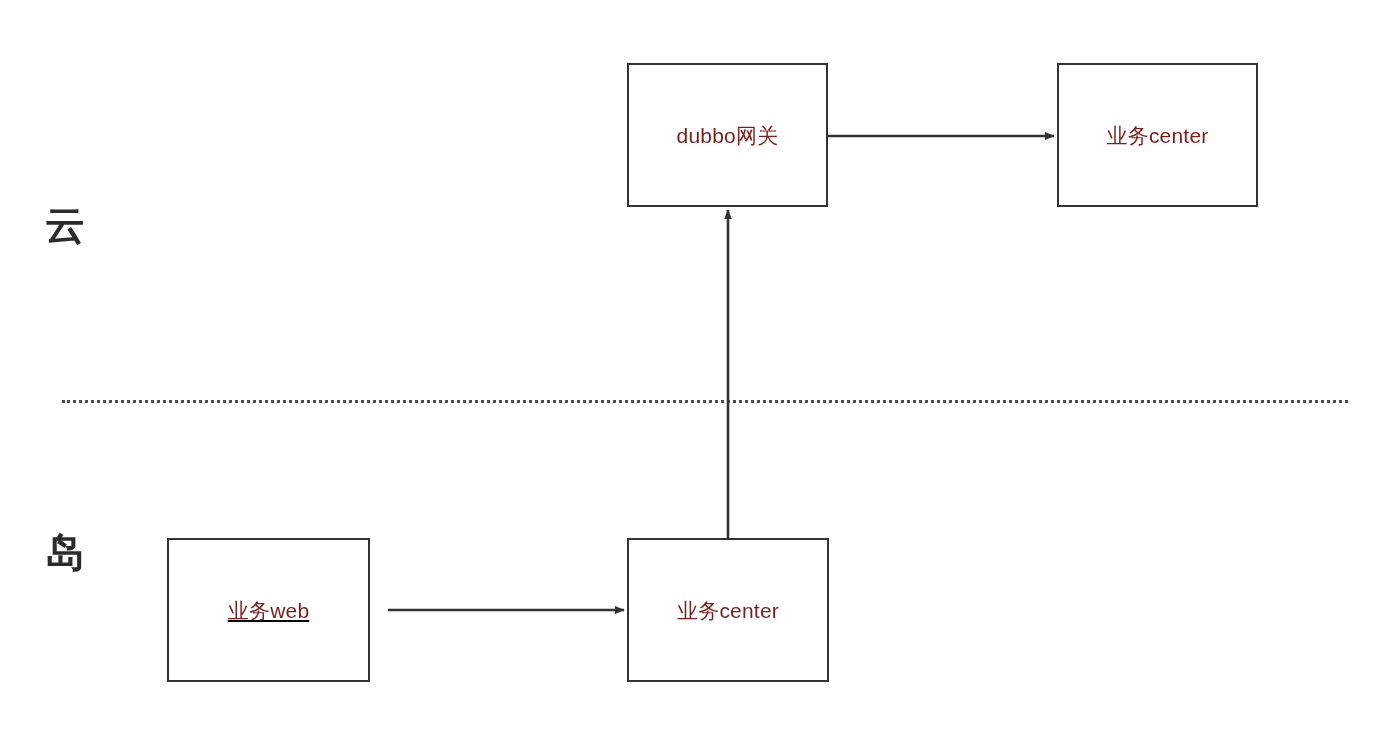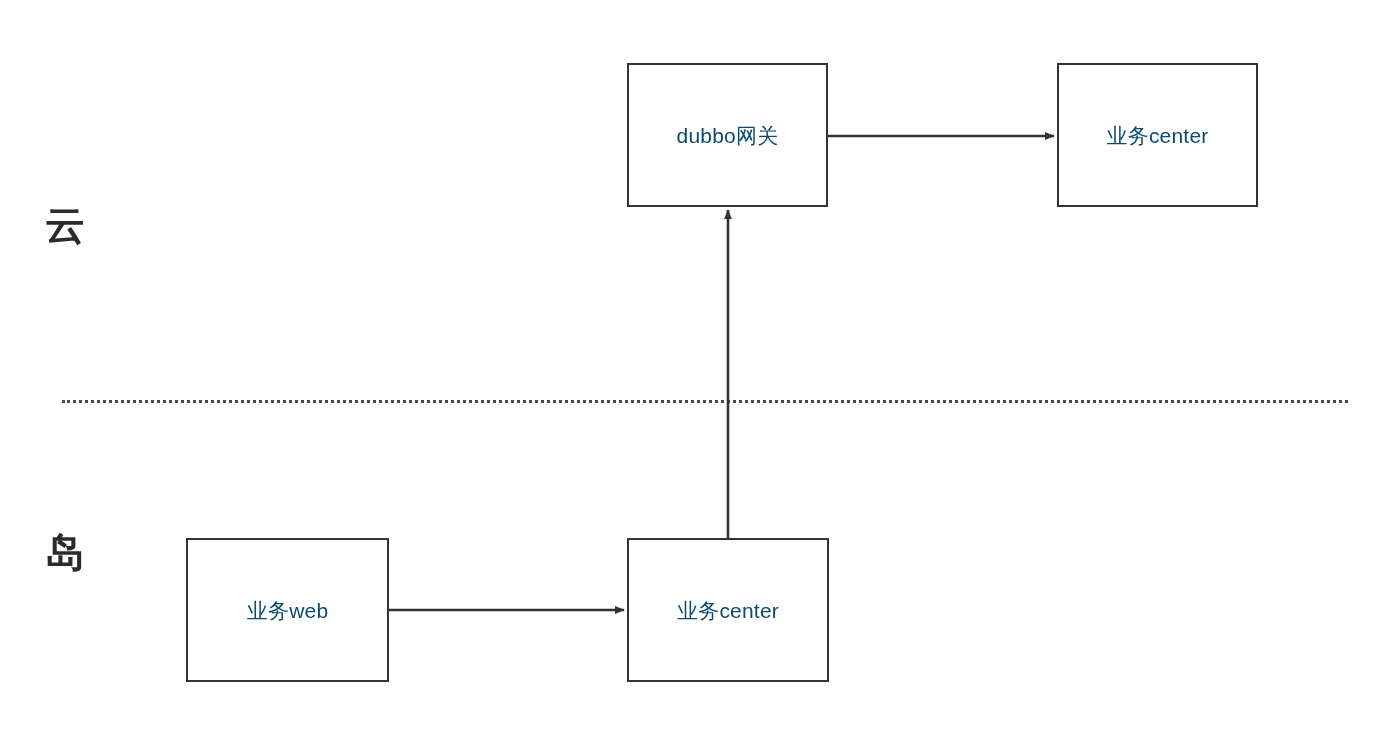--- a/index.html
+++ b/index.html
@@ -19,21 +19,21 @@
     position: absolute;
     box-sizing: border-box;
     background: #ffffff;
     border: 2px solid #333333;
     display: flex;
     align-items: center;
     justify-content: center;
   }
   .node-label {
     font-size: 21px;
-    color: #0c4a6e;
+    color: #7f1d1d;
     line-height: 1;
     letter-spacing: 0.2px;
     white-space: nowrap;
   }
   .zone-label {
     position: absolute;
     font-size: 40px;
     font-weight: 700;
     color: #2b2b2b;
     line-height: 1;
@@ -85,21 +85,21 @@
   </svg>
 
   <div class="node" style="left:627px; top:63px; width:201px; height:144px;">
     <span class="node-label">dubbo网关</span>
   </div>
 
   <div class="node" style="left:1057px; top:63px; width:201px; height:144px;">
     <span class="node-label">业务center</span>
   </div>
 
-  <div class="node" style="left:186px; top:538px; width:203px; height:144px;">
+  <div class="node" style="left:167px; top:538px; width:203px; height:144px;text-decoration:underline;">
     <span class="node-label">业务web</span>
   </div>
 
   <div class="node" style="left:627px; top:538px; width:202px; height:144px;">
     <span class="node-label">业务center</span>
   </div>
 
 </div>
 
 </body></html>

